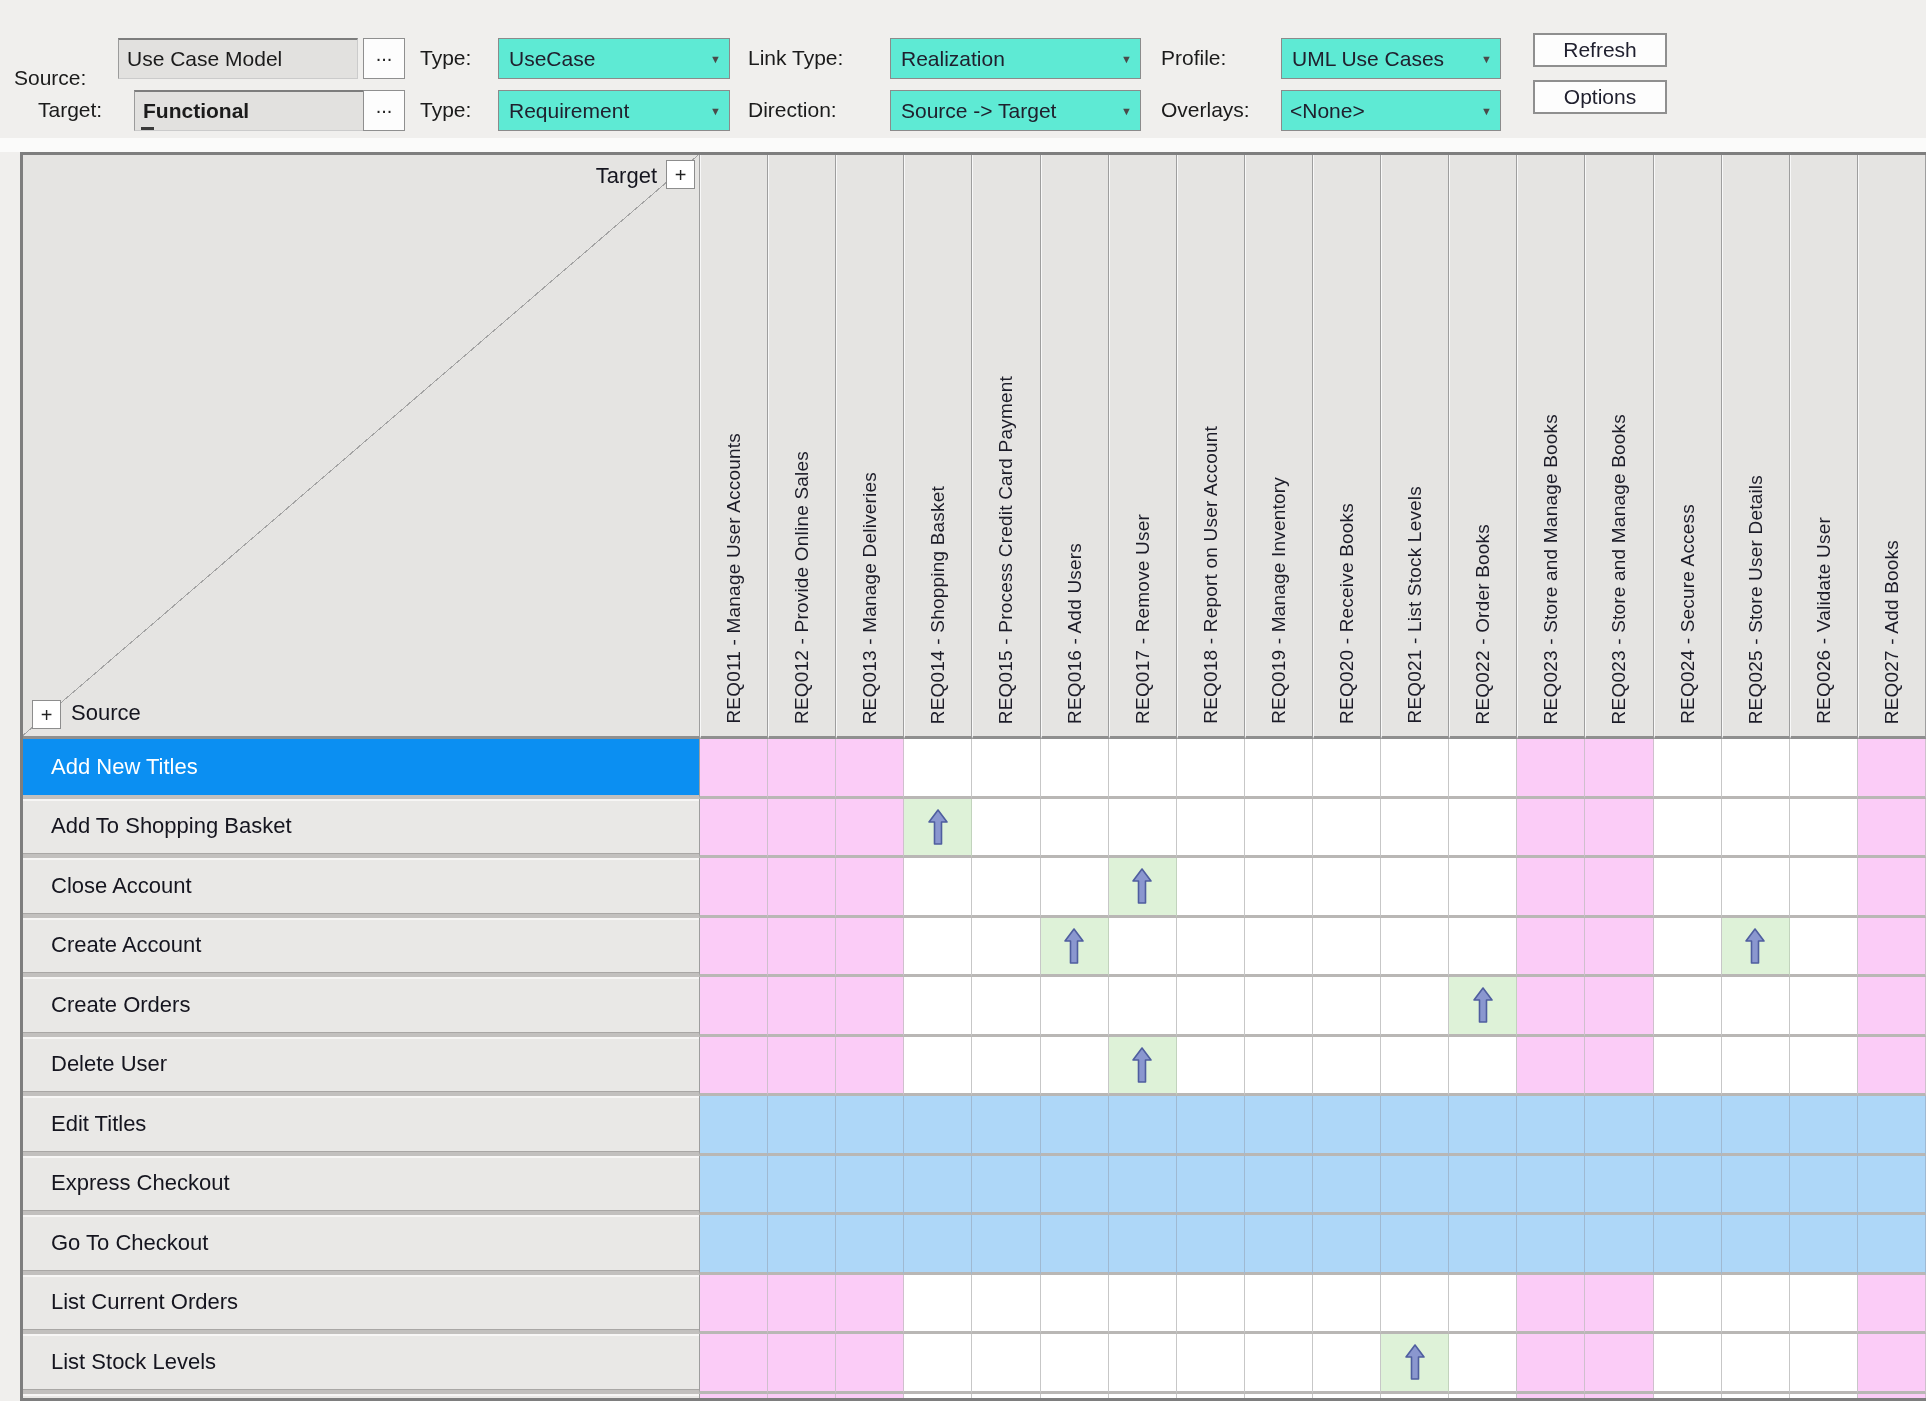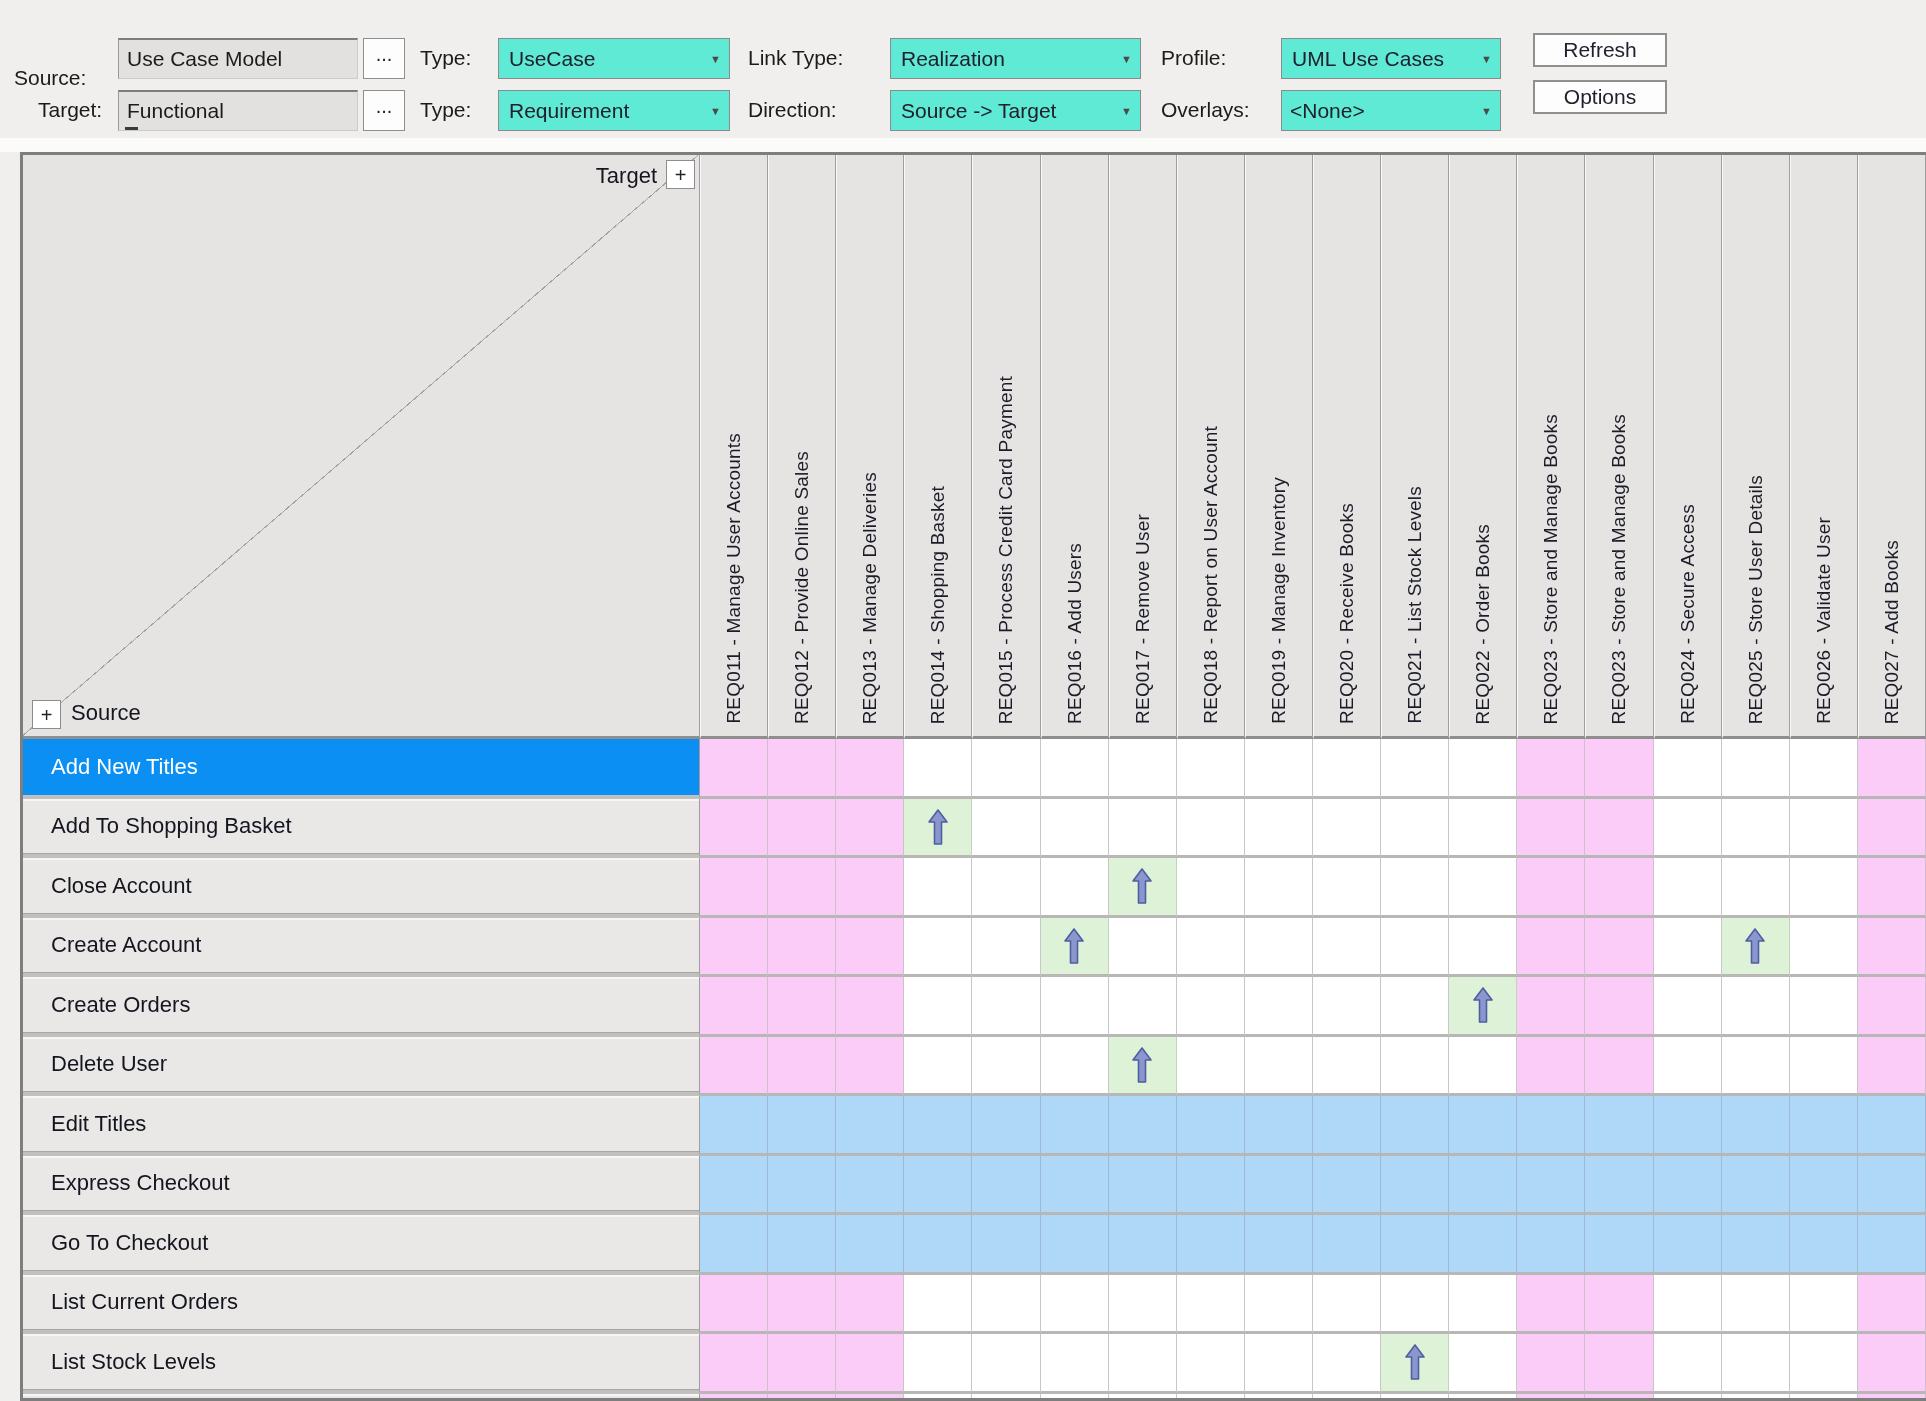--- a/index.html
+++ b/index.html
@@ -119,21 +119,21 @@
     <span class="dd">▼</span>
   </div>
   <div class="tb-label" style="left:1161px;top:46px;">Profile:</div>
   <div class="tb-combo" style="left:1281px;top:38px;width:220px;">
     <span>UML Use Cases</span>
     <span class="dd">▼</span>
   </div>
   <div class="tb-btn" style="left:1533px;top:33px;">Refresh</div>
 
   <div class="tb-label" style="left:14px;top:98px;margin-left:24px;">Target:</div>
-  <div class="tb-field" style="left:118px;top:90px;width:240px;">
+  <div class="tb-field" style="left:134px;top:90px;width:240px;font-weight:bold;">
     <span>Functional</span>
     <span class="clip-artifact"></span>
   </div>
   <div class="tb-browse" style="left:363px;top:90px;">...</div>
   <div class="tb-label" style="left:420px;top:98px;">Type:</div>
   <div class="tb-combo" style="left:498px;top:90px;width:232px;">
     <span>Requirement</span>
     <span class="dd">▼</span>
   </div>
   <div class="tb-label" style="left:748px;top:98px;">Direction:</div>

